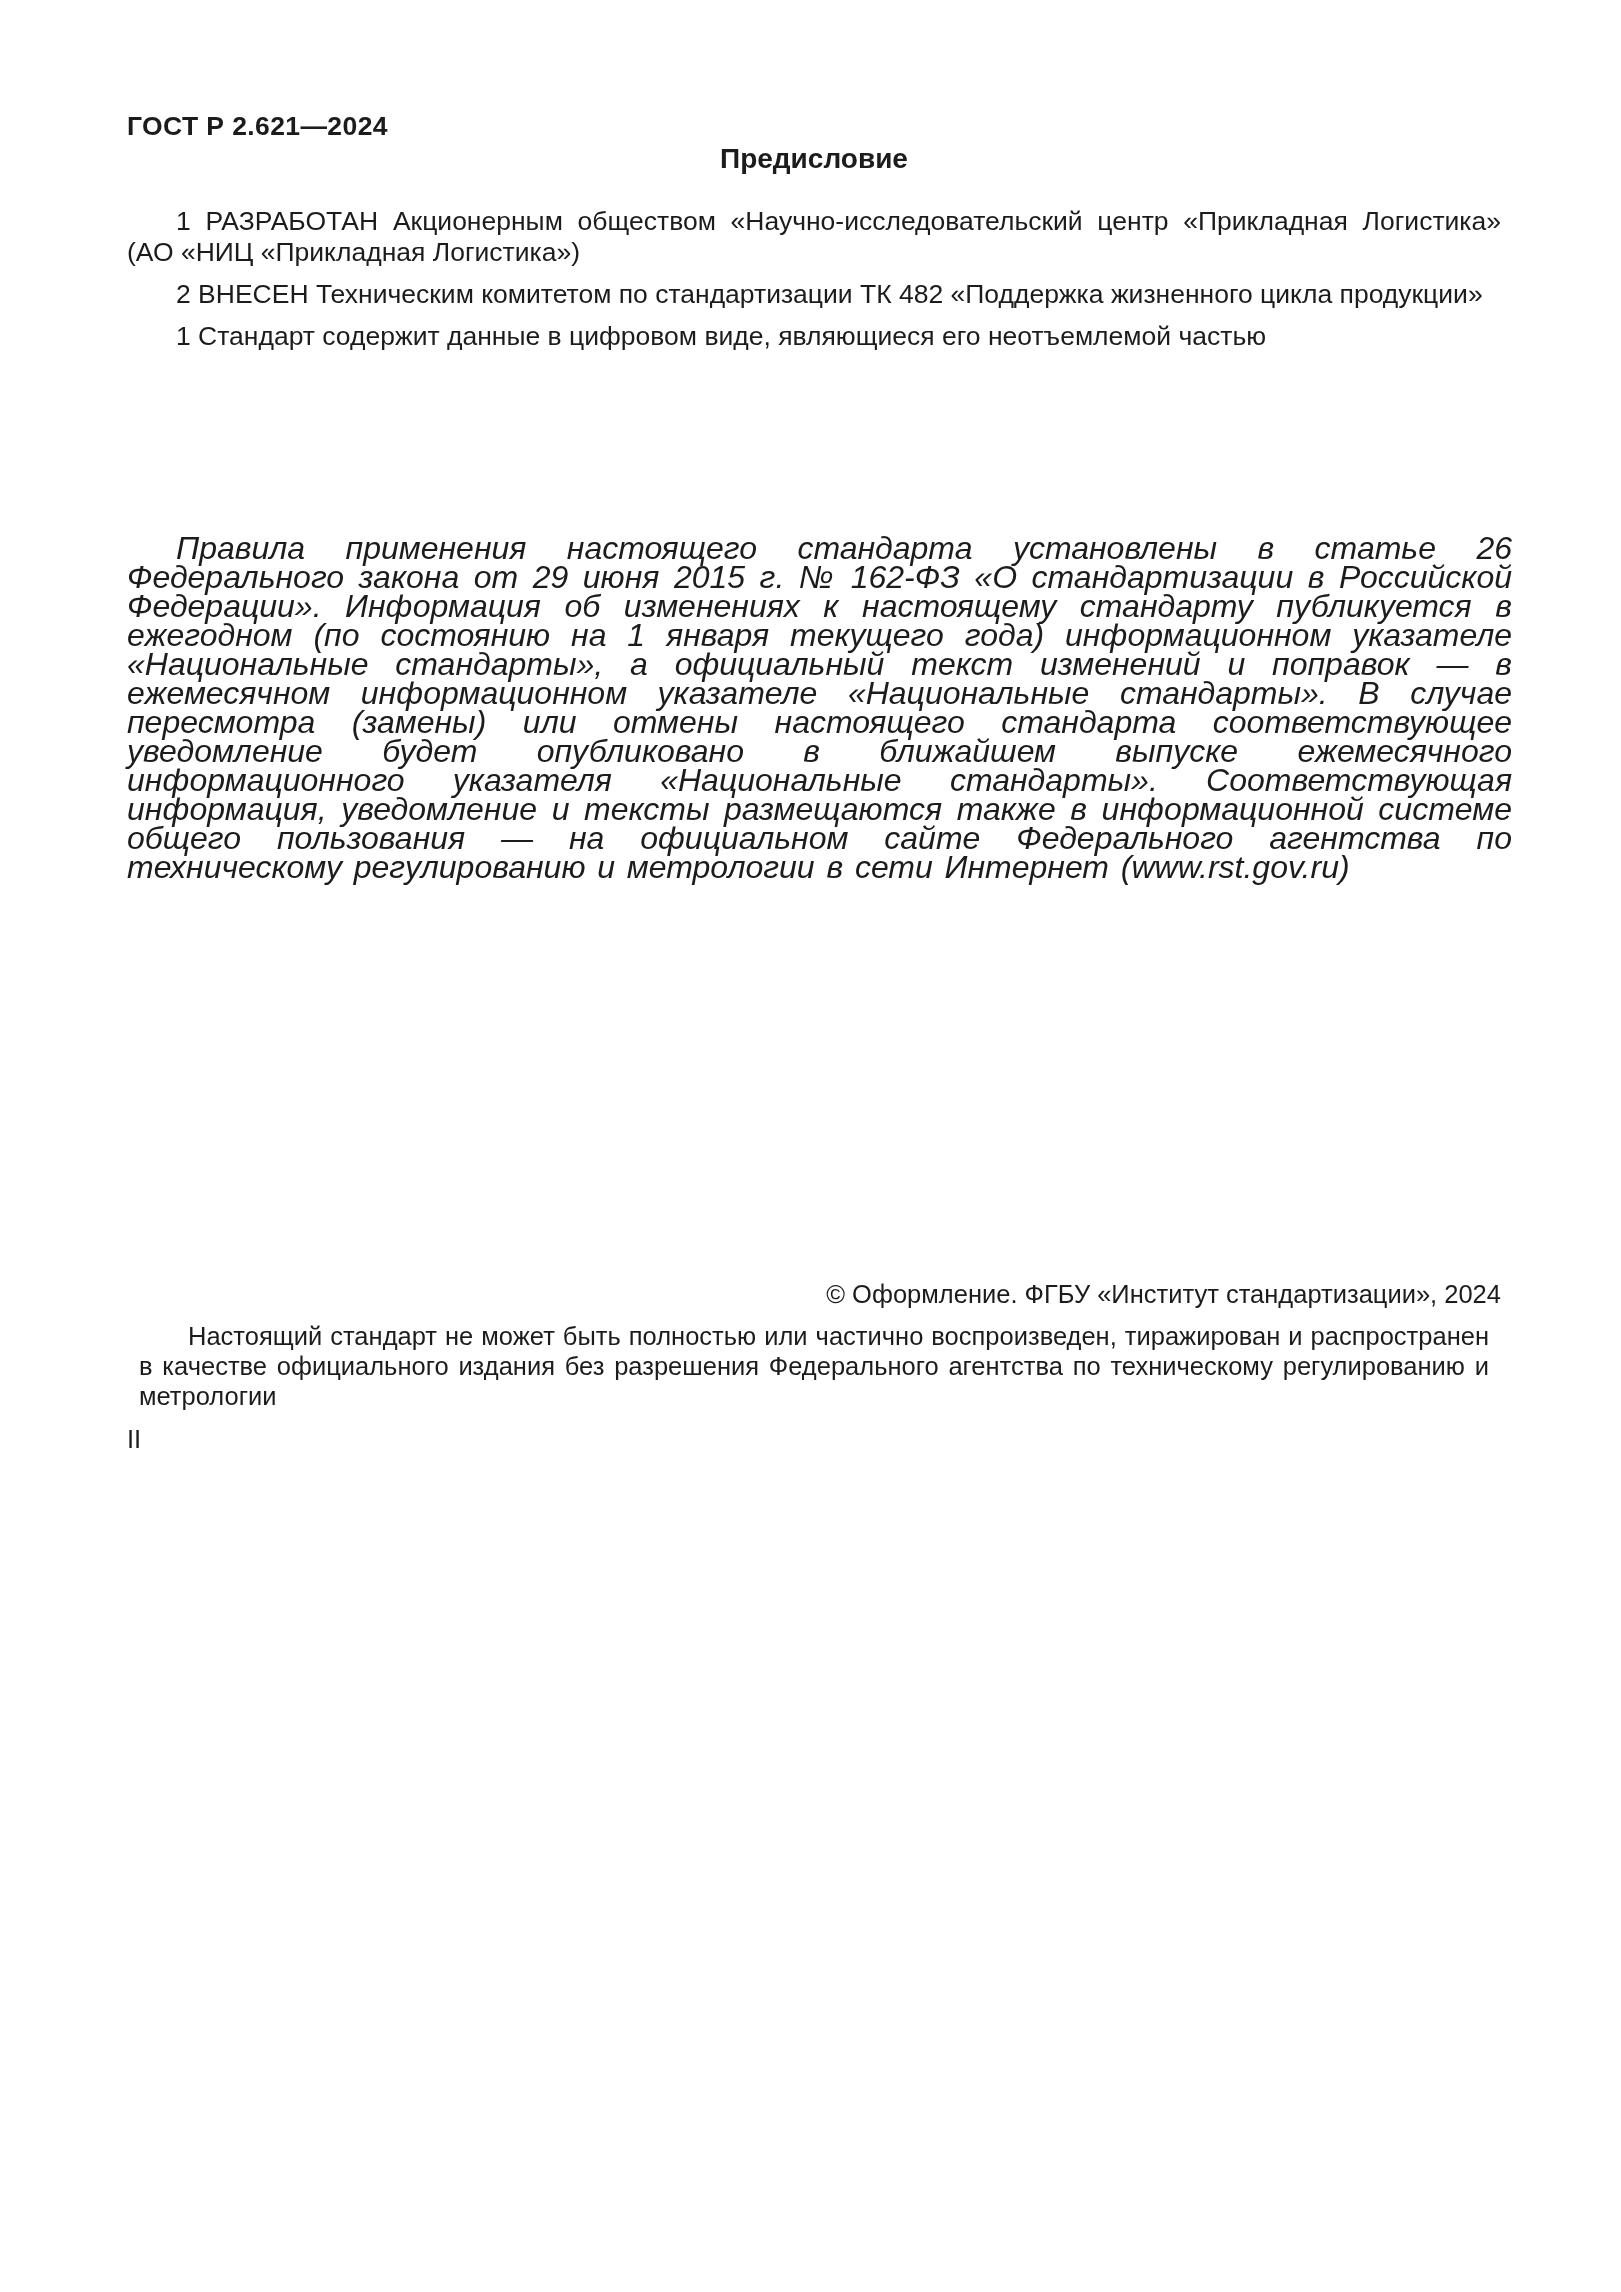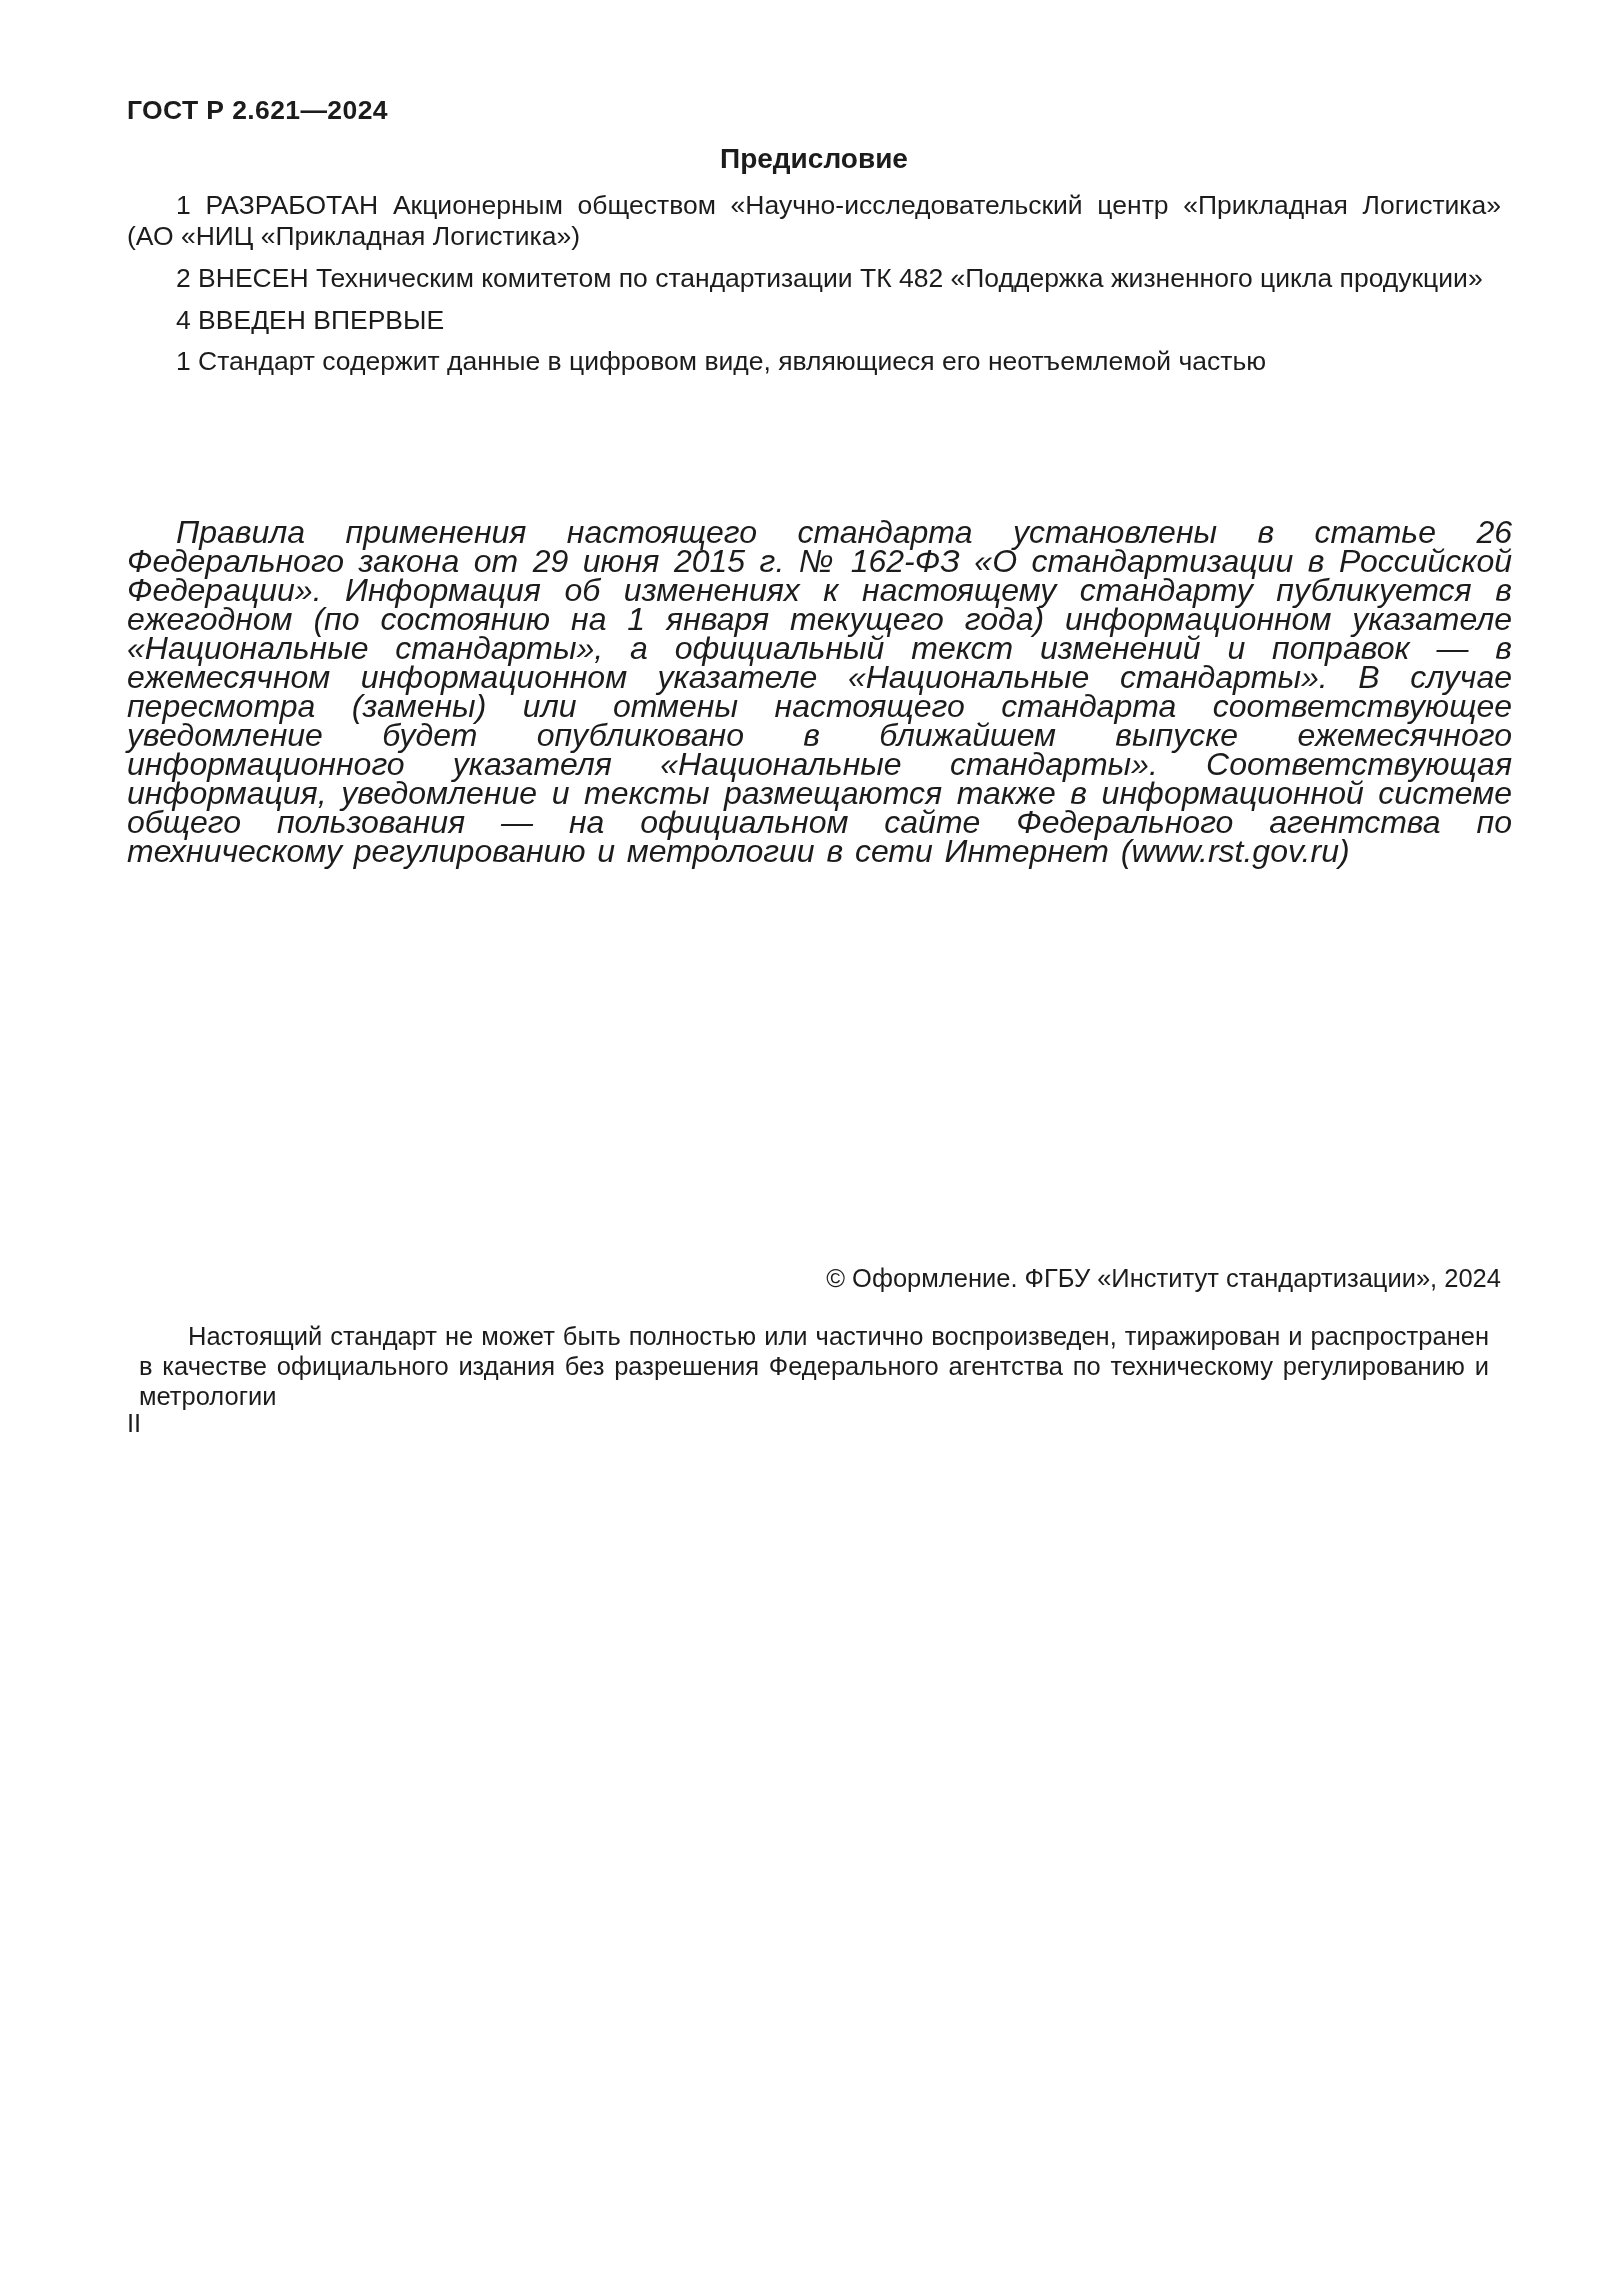--- a/index.html
+++ b/index.html
@@ -1,15 +1,15 @@
 <!DOCTYPE html>
 <html><head>
 <meta charset="utf-8">
 <style>
-  * { box-sizing: border-box; }
+  * { box-sizing: border-box; margin-top: 16px; }
   html, body {
     margin: 0;
     padding: 0;
     background: #ffffff;
   }
   .page {
     position: relative;
     width: 1621px;
     height: 2293px;
     margin: 0 auto;
@@ -93,21 +93,20 @@
 
 <div class="page">
 
   <div class="doc-code">ГОСТ Р 2.621—2024</div>
 
   <h1 class="doc-title">Предисловие</h1>
 
   <div class="foreword">
     <p>1 РАЗРАБОТАН Акционерным обществом «Научно-исследовательский центр «Прикладная Логистика» (АО «НИЦ «Прикладная Логистика»)</p>
     <p>2 ВНЕСЕН Техническим комитетом по стандартизации ТК 482 «Поддержка жизненного цикла продукции»</p>
-    <p>4 ВВЕДЕН ВПЕРВЫЕ</p>
     <p>1 Стандарт содержит данные в цифровом виде, являющиеся его неотъемлемой частью</p>
   </div>
 
   <div class="legal-notice">Правила применения настоящего стандарта установлены в статье 26 Федерального закона от 29 июня 2015 г. № 162-ФЗ «О стандартизации в Российской Федерации». Информация об изменениях к настоящему стандарту публикуется в ежегодном (по состоянию на 1 января текущего года) информационном указателе «Национальные стандарты», а официальный текст изменений и поправок — в ежемесячном информационном указателе «Национальные стандарты». В случае пересмотра (замены) или отмены настоящего стандарта соответствующее уведомление будет опубликовано в ближайшем выпуске ежемесячного информационного указателя «Национальные стандарты». Соответствующая информация, уведомление и тексты размещаются также в информационной системе общего пользования — на официальном сайте Федерального агентства по техническому регулированию и метрологии в сети Интернет (www.rst.gov.ru)</div>
 
   <div class="copyright">© Оформление. ФГБУ «Институт стандартизации», 2024</div>
 
   <p class="restriction">Настоящий стандарт не может быть полностью или частично воспроизведен, тиражирован и распространен в качестве официального издания без разрешения Федерального агентства по техническому регулированию и метрологии</p>
 
   <div class="page-number">II</div>

